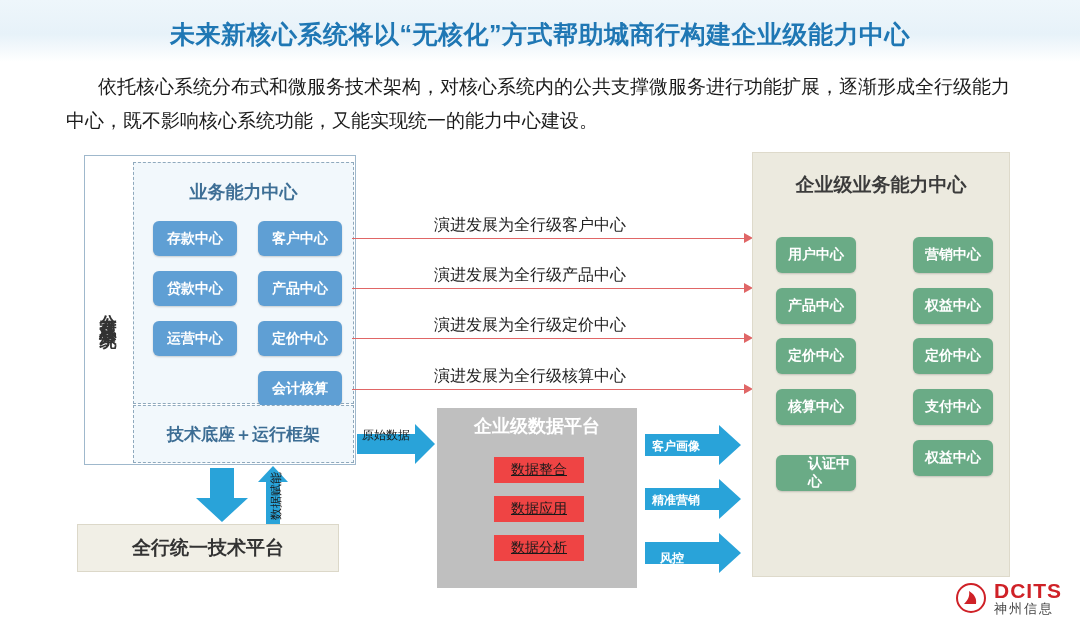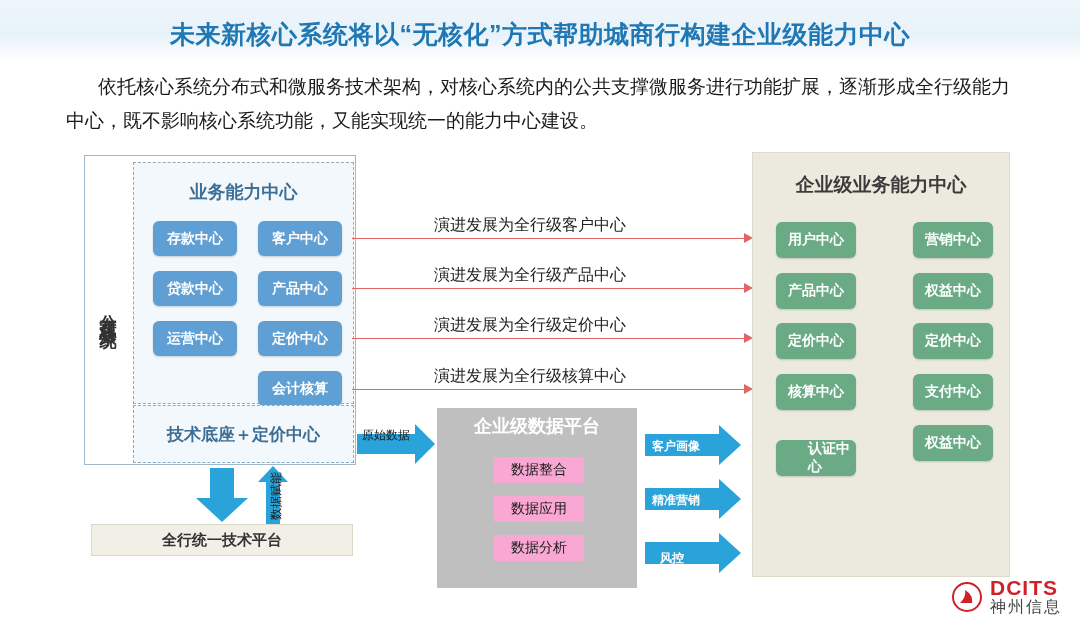--- a/index.html
+++ b/index.html
@@ -69,20 +69,21 @@
   .ent-title {
     position:absolute; left:752px; top:172px; width:258px;
     text-align:center; font-size:19px; font-weight:bold; color:#3b3b3b;
   }
   .pill-green {
     position:absolute; width:80px; height:36px;
     background:#6aab86; border-radius:6px;
     color:#fff; font-size:14px; font-weight:bold;
     display:flex; align-items:center; justify-content:center;
     box-shadow:0 1px 2px rgba(0,0,0,0.18);
+    margin-top:15px;
   }
   
   .evo-line {
     position:absolute; height:0; border-top:1.6px solid #e06666;
   }
   .evo-head {
     position:absolute; width:0; height:0;
     border-top:5px solid transparent; border-bottom:5px solid transparent;
     border-left:9px solid #e06666;
   }
@@ -93,30 +94,30 @@
   .data-platform {
     position:absolute; left:437px; top:408px; width:200px; height:180px;
     background:#bfbfbf;
   }
   .dp-title {
     position:absolute; left:437px; top:414px; width:200px;
     text-align:center; font-size:18px; font-weight:bold; color:#ffffff;
   }
   .dp-item {
     position:absolute; left:493px; width:92px; height:28px;
-    background:#f9a8d4; border:1px solid #bfbfbf;
-    display:flex; align-items:center; justify-content:center;
-    font-size:14px; color:#1a1a1a;
+    background:#ef4444; border:1px solid #bfbfbf;
+    display:flex; align-items:center; justify-content:center;
+    font-size:14px; color:#1a1a1a;text-decoration:underline;
   }
   
   .unified {
-    position:absolute; left:91px; top:524px; width:262px; height:32px;
+    position:absolute; left:77px; top:524px; width:262px; height:48px;
     background:#f1efe6; border:1px solid #dcd8c9;
     display:flex; align-items:center; justify-content:center;
-    font-size:15px; font-weight:bold; color:#333;
+    font-size:19px; font-weight:bold; color:#333;
   }
   
   .arrow-right {
     position:absolute;
   }
   .arrow-label {
     position:absolute; font-size:12px; color:#ffffff; font-weight:bold;
     white-space:nowrap;
   }
   .arrow-label-dark {
@@ -129,21 +130,21 @@
     transform-origin: left top;
     white-space:nowrap;
   }
   
   .logo {
     position:absolute; right:18px; bottom:12px;
     display:flex; align-items:center; gap:8px;
   }
   .logo-text { display:flex; flex-direction:column; line-height:1.05; }
   .logo-en { font-size:21px; font-weight:bold; color:#cf2127; letter-spacing:1px; }
-  .logo-cn { font-size:16px; color:#444; letter-spacing:2px; }
+  .logo-cn { font-size:13px; color:#444; letter-spacing:2px; }
 </style>
 </head>
 <body>
 
 <div class="header-band"></div>
 <div class="title">未来新核心系统将以“无核化”方式帮助城商行构建企业级能力中心</div>
 <div class="subtitle">依托核心系统分布式和微服务技术架构，对核心系统内的公共支撑微服务进行功能扩展，逐渐形成全行级能力中心，既不影响核心系统功能，又能实现统一的能力中心建设。</div>
 
 <div class="core-outer"></div>
 <div class="core-vlabel">分布式核心系统</div>
@@ -152,21 +153,21 @@
 <div class="biz-center-title">业务能力中心</div>
 
 <div class="pill-blue" style="left:153px; top:221px;">存款中心</div>
 <div class="pill-blue" style="left:258px; top:221px;">客户中心</div>
 <div class="pill-blue" style="left:153px; top:271px;">贷款中心</div>
 <div class="pill-blue" style="left:258px; top:271px;">产品中心</div>
 <div class="pill-blue" style="left:153px; top:321px;">运营中心</div>
 <div class="pill-blue" style="left:258px; top:321px;">定价中心</div>
 <div class="pill-blue" style="left:258px; top:371px;">会计核算</div>
 
-<div class="tech-base">技术底座＋定价中心</div>
+<div class="tech-base">技术底座＋运行框架</div>
 
 <svg class="arrow-right" style="left:196px; top:468px;" width="52" height="54">
   <polygon points="14,0 38,0 38,30 52,30 26,54 0,30 14,30" fill="#29a3d9"></polygon>
 </svg>
 
 <svg class="arrow-right" style="left:258px; top:466px;" width="30" height="60">
   <polygon points="8,60 22,60 22,16 30,16 15,0 0,16 8,16" fill="#29a3d9"></polygon>
 </svg>
 <div class="vlabel-rot" style="left:268px; top:520px;">数据赋能</div>
 

